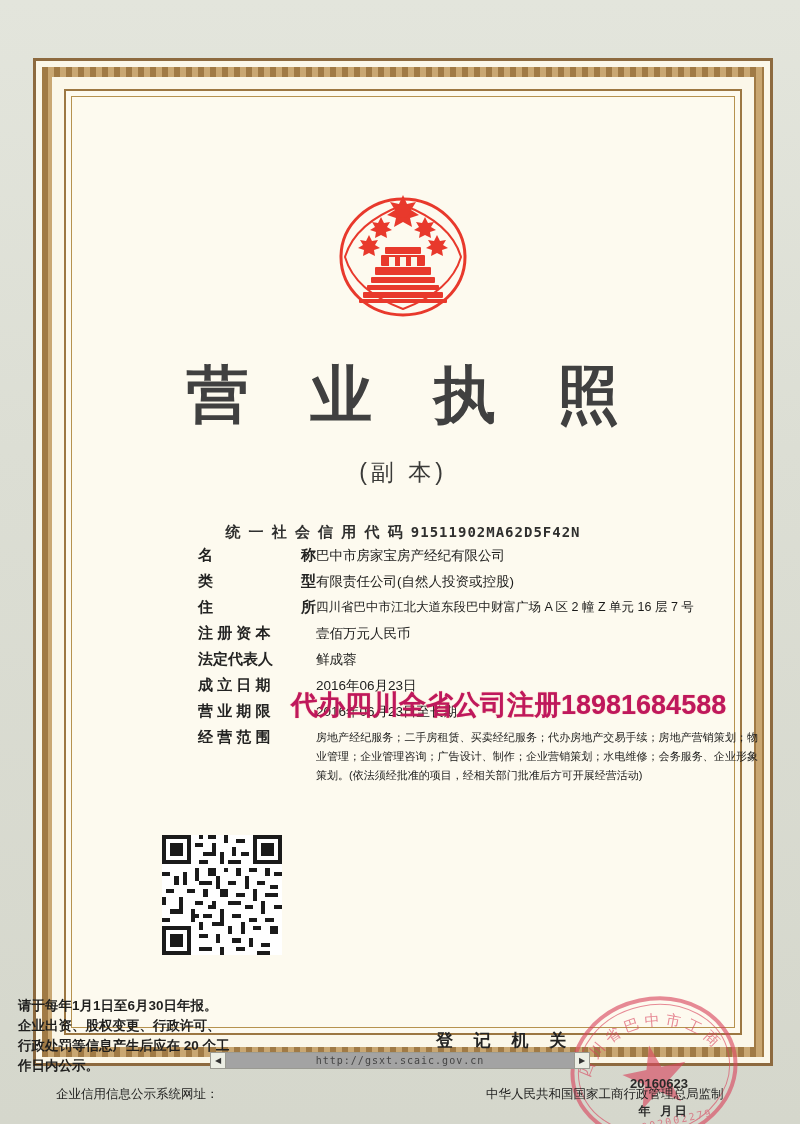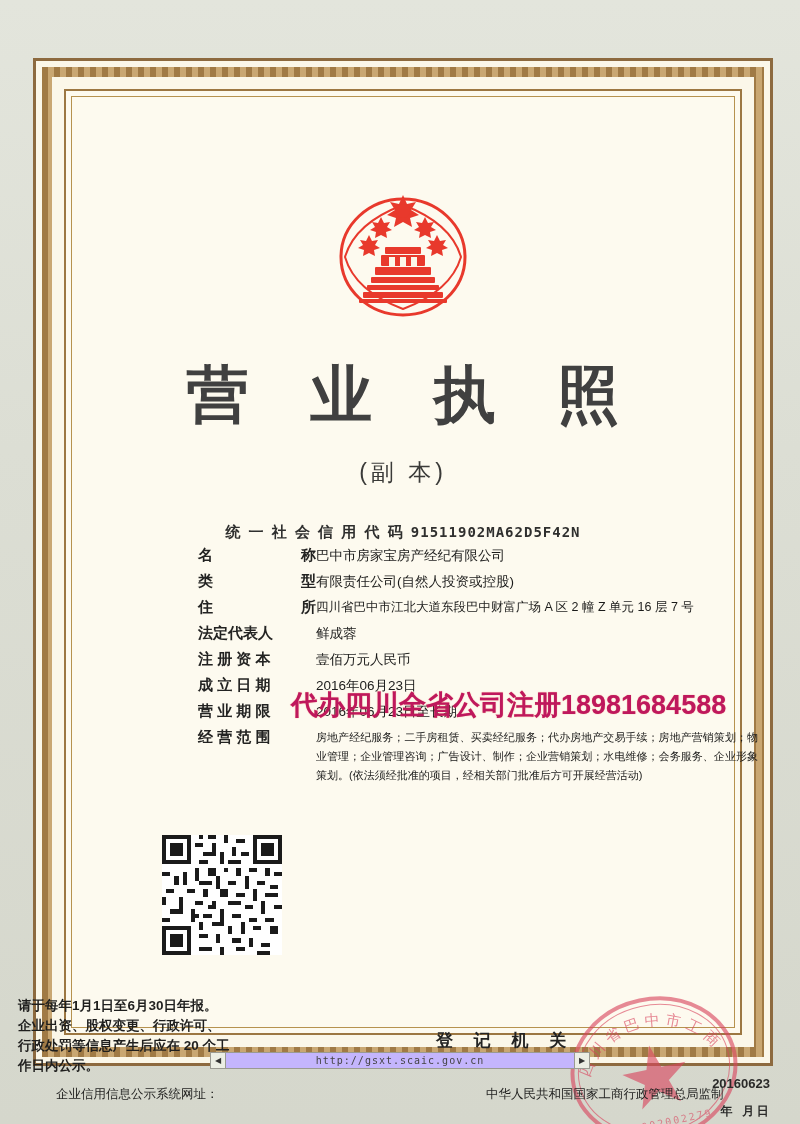--- a/index.html
+++ b/index.html
@@ -89,36 +89,36 @@
   #registry{
     position:absolute;left:370px;top:938px;
     font-size:17px;font-weight:bold;letter-spacing:8px;color:#232322;
   }
   #seal{
     position:absolute;left:500px;top:890px;width:176px;height:176px;
     opacity:.62;
   }
   #date-line{
     position:absolute;left:498px;top:985px;width:190px;
-    display:flex;align-items:flex-end;justify-content:flex-end;
-    font-size:13px;color:#2a2a29;font-weight:bold;margin-left:16px;
+    display:flex;align-items:flex-end;justify-content:center;
+    font-size:13px;color:#2a2a29;font-weight:bold;
   }
   #date-line .u{display:flex;flex-direction:column;align-items:center;}
   #date-line .u b{font-weight:bold;font-size:13px;}
   #date-line .u i{font-style:normal;font-size:12px;margin-top:12px;}
 
   
   #notice{
     position:absolute;left:18px;top:996px;width:250px;
     font-size:13.5px;line-height:20px;color:#1f1f1e;font-weight:bold;
   }
   
   #url-strip{
     position:absolute;left:225px;top:1052px;width:348px;height:15px;
-    background:#c4b5fd;border:1px solid #9a9a92;
+    background:#a3a3a3;border:1px solid #9a9a92;
     font-family:"DejaVu Sans Mono",monospace;font-size:10px;color:#444;
     display:flex;align-items:center;justify-content:center;letter-spacing:1px;
   }
   .arrowbox{
     position:absolute;top:1052px;width:14px;height:15px;
     border:1px solid #9a9a92;background:#eceee4;
     display:flex;align-items:center;justify-content:center;font-size:8px;color:#333;
   }
   #arrow-left{left:210px;}
   #arrow-right{left:574px;}
@@ -197,29 +197,29 @@
         </div>
         <div class="row">
           <div class="lbl">
             <span>住</span>
             <span>所</span>
           </div>
           <div class="val small">四川省巴中市江北大道东段巴中财富广场 A 区 2 幢 Z 单元 16 层 7 号</div>
         </div>
         <div class="row">
           <div class="lbl" style="justify-content: space-between; letter-spacing: 0px;">
+            <span style="width: 100%; display: block;">注 册 资 本</span>
+          </div>
+          <div class="val">壹佰万元人民币</div>
+        </div>
+        <div class="row">
+          <div class="lbl" style="justify-content: space-between; letter-spacing: 0px;">
             <span style="width: 100%; display: block;">法定代表人</span>
           </div>
           <div class="val">鲜成蓉</div>
-        </div>
-        <div class="row">
-          <div class="lbl" style="justify-content: space-between; letter-spacing: 0px;">
-            <span style="width: 100%; display: block;">注 册 资 本</span>
-          </div>
-          <div class="val">壹佰万元人民币</div>
         </div>
         <div class="row">
           <div class="lbl" style="justify-content: space-between; letter-spacing: 0px;">
             <span style="width: 100%; display: block;">成 立 日 期</span>
           </div>
           <div class="val">2016年06月23日</div>
         </div>
         <div class="row">
           <div class="lbl" style="justify-content: flex-end; letter-spacing: 0px;">
             <span style="width: 100%; display: block;">营 业 期 限</span>

